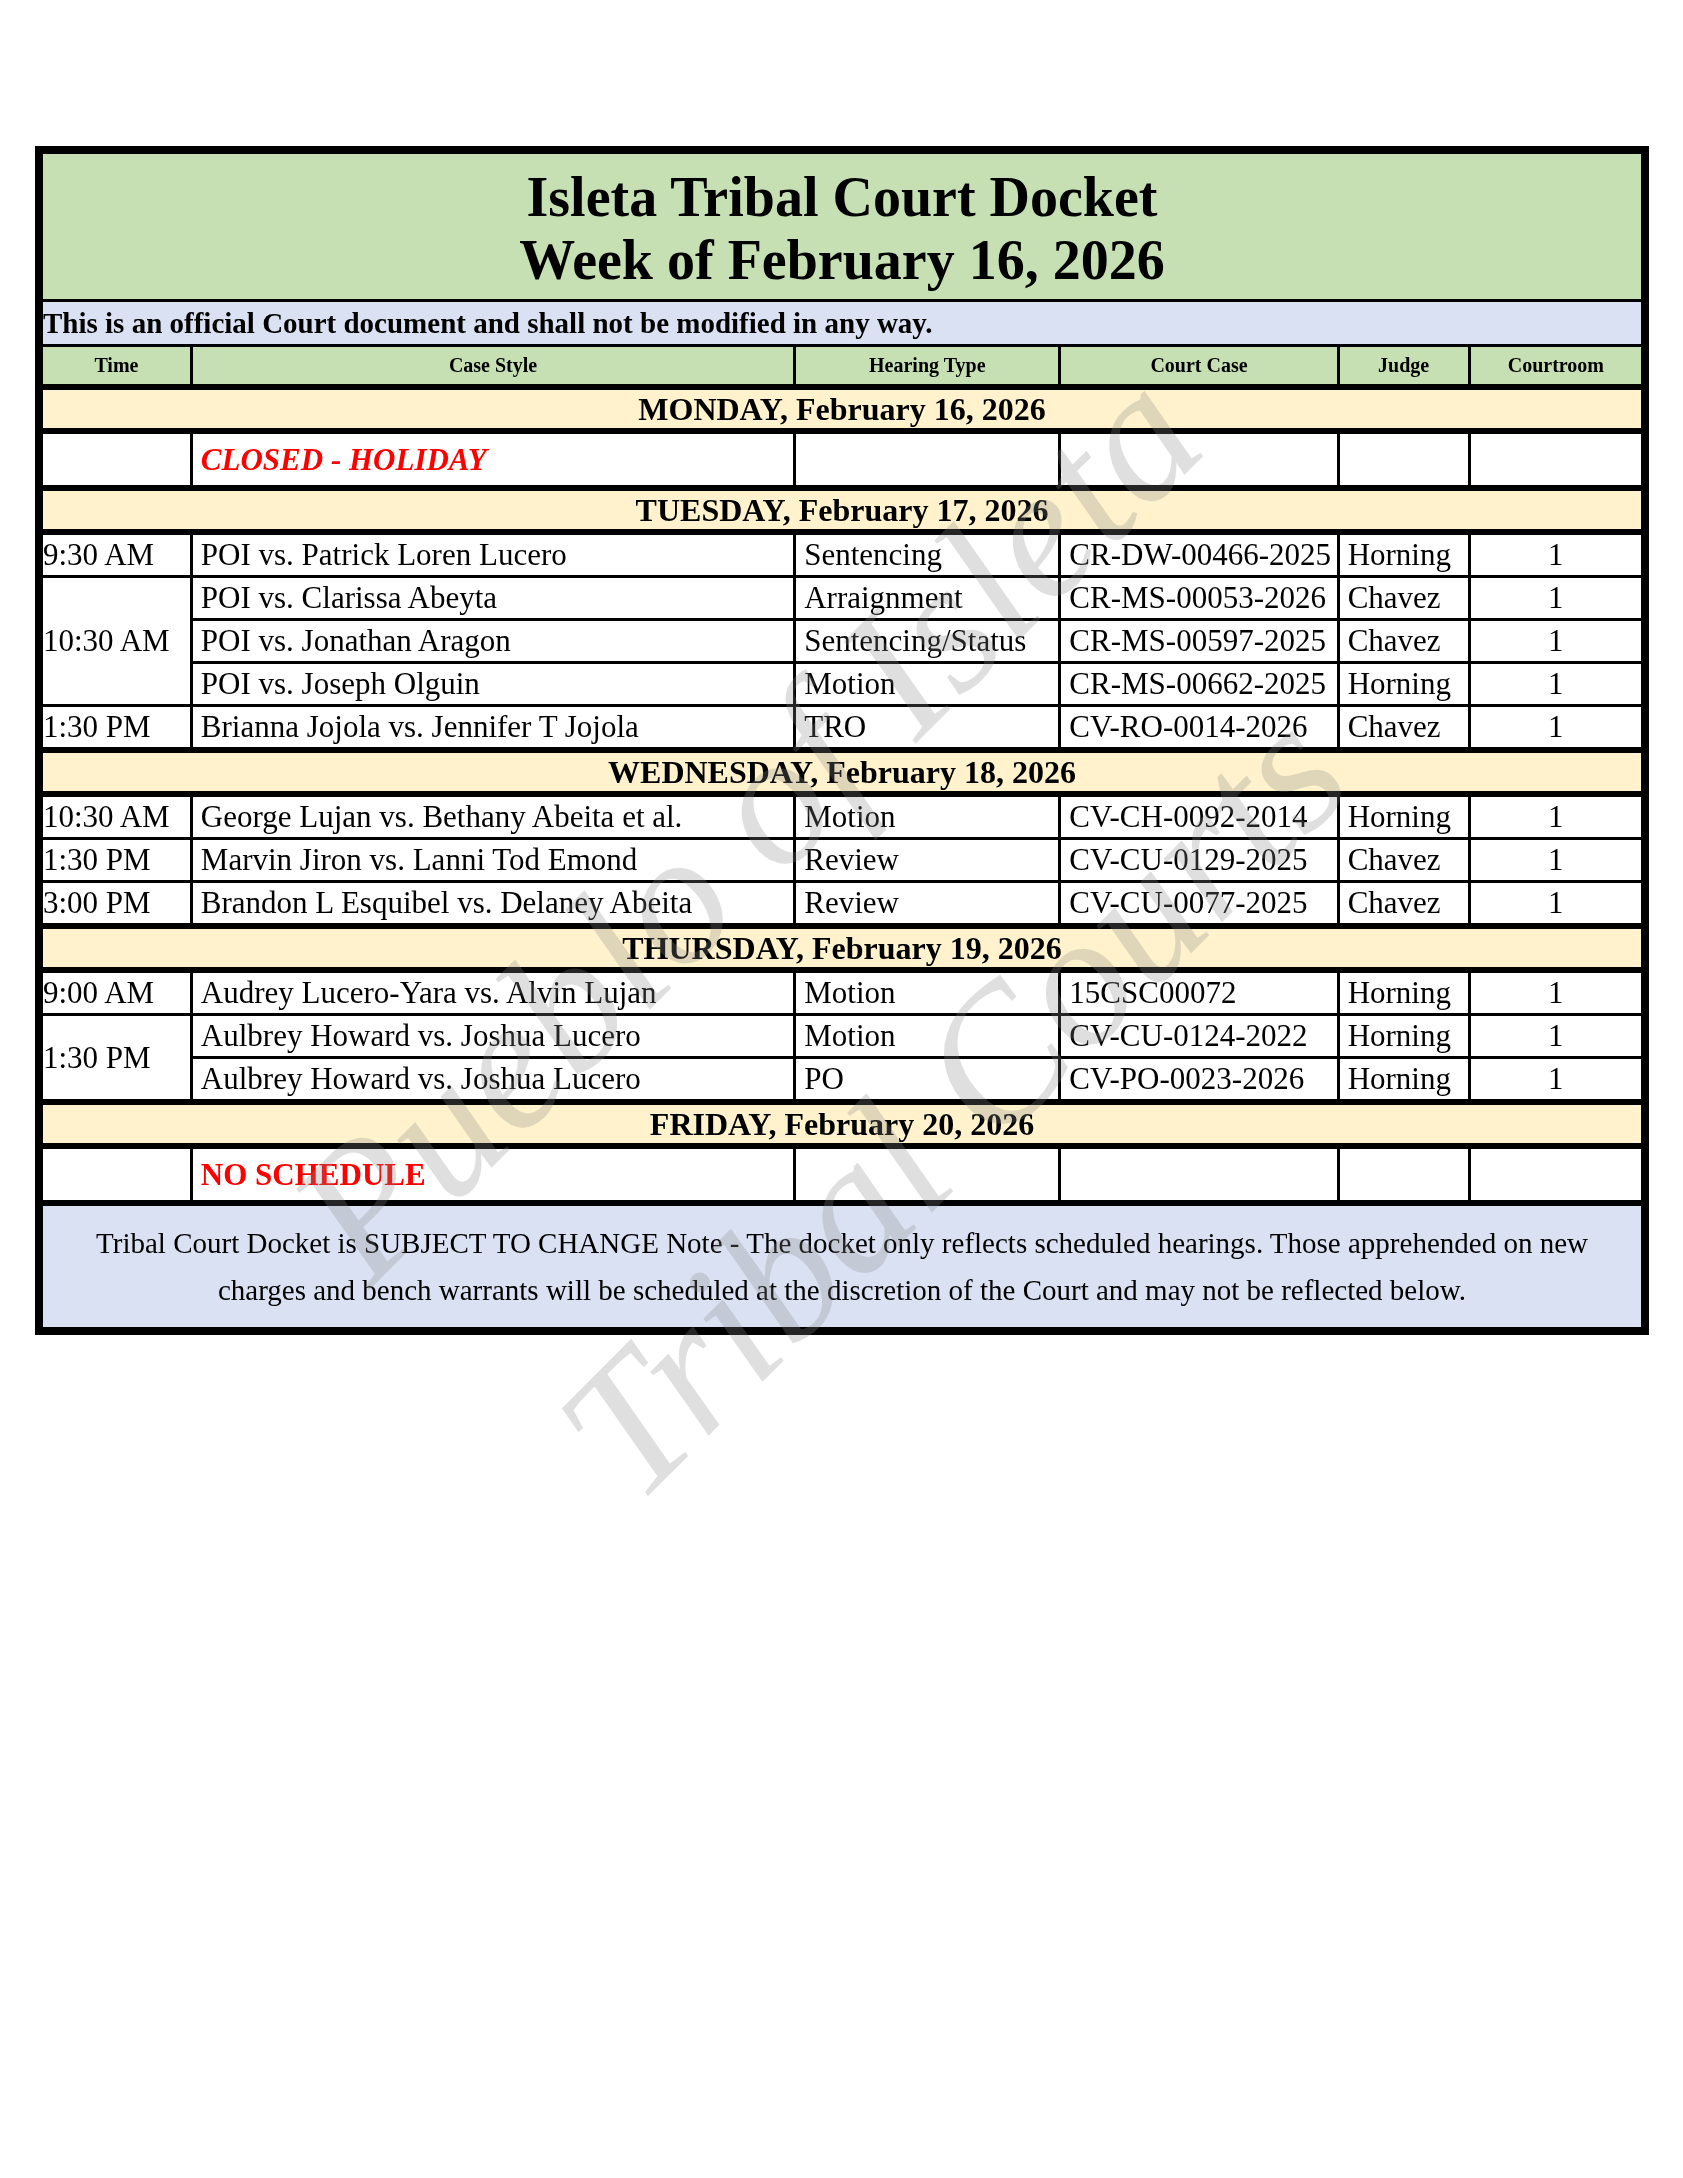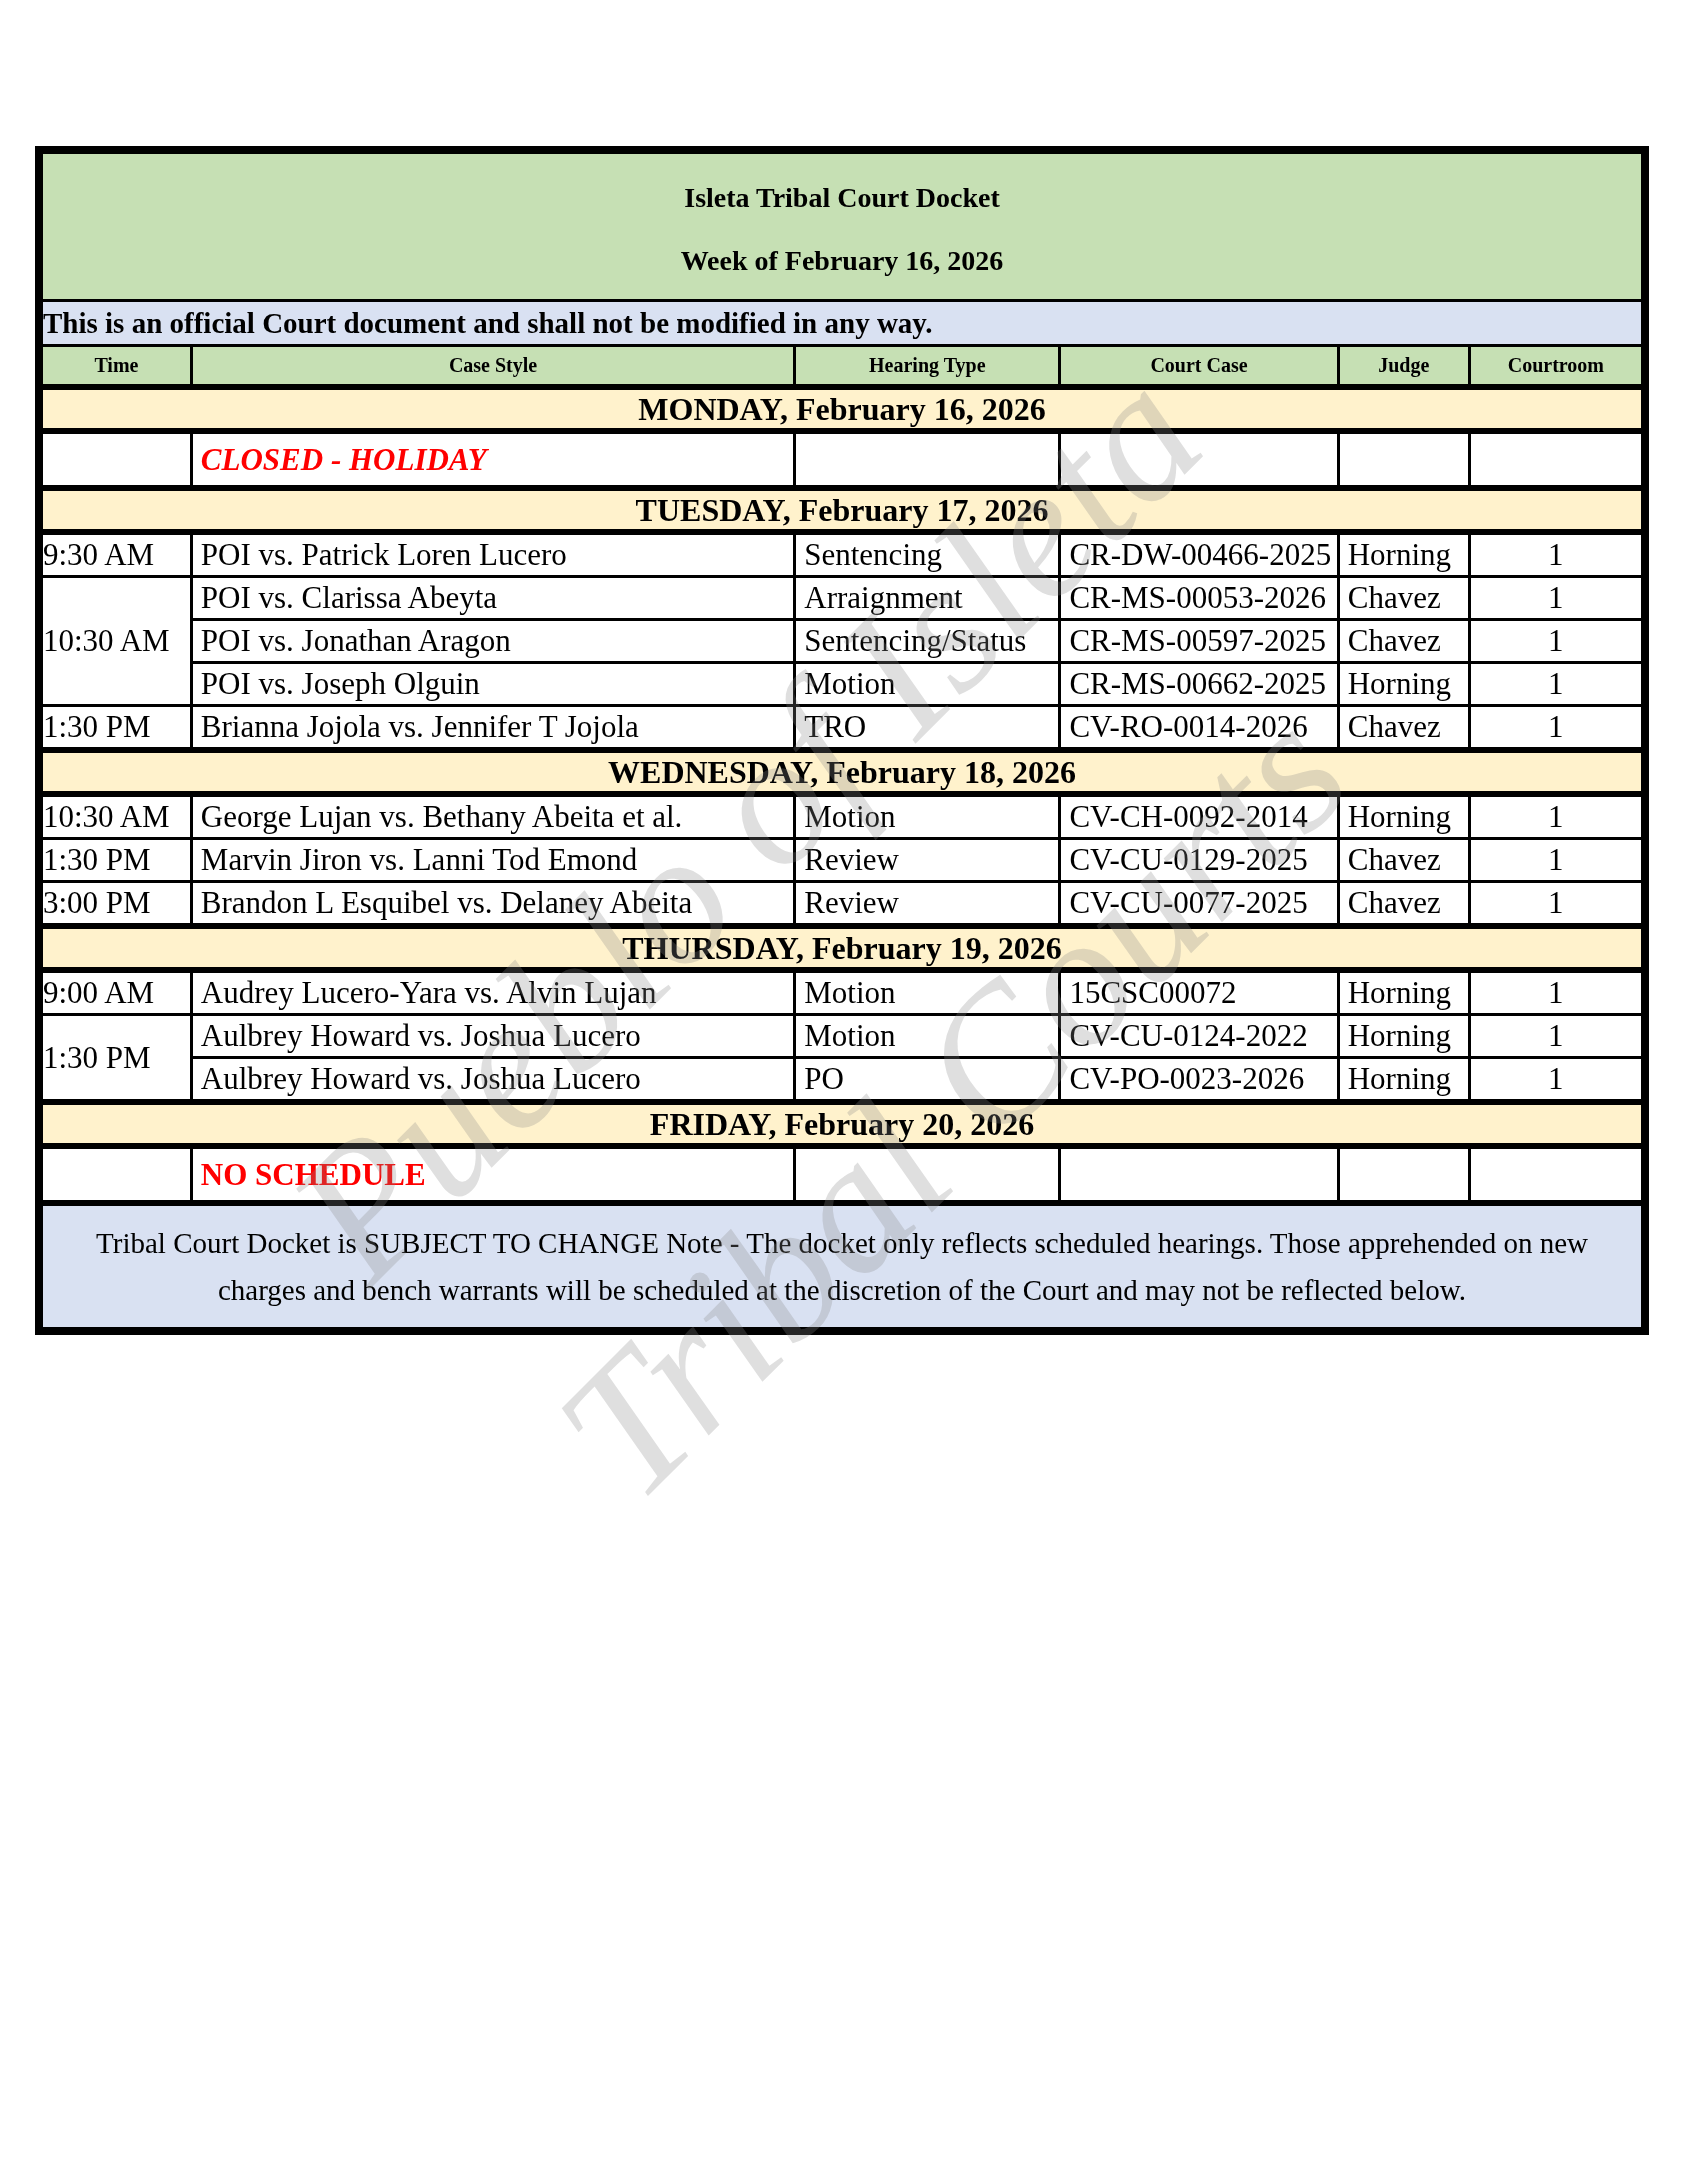--- a/index.html
+++ b/index.html
@@ -31,21 +31,21 @@
 
   
   .r-title td {
     background: var(--title-band-bg, #c6e0b4);
     text-align: center;
     height: 141px;
     padding-top: 4px;
   }
   .title-line {
     font-weight: bold;
-    font-size: 28px;
+    font-size: 56px;
     line-height: 63px;
   }
 
   
   .r-official td {
     background: var(--notice-bg, #d9e1f2);
     text-align: left;
     font-weight: bold;
     font-size: 29px;
     height: 42px;

